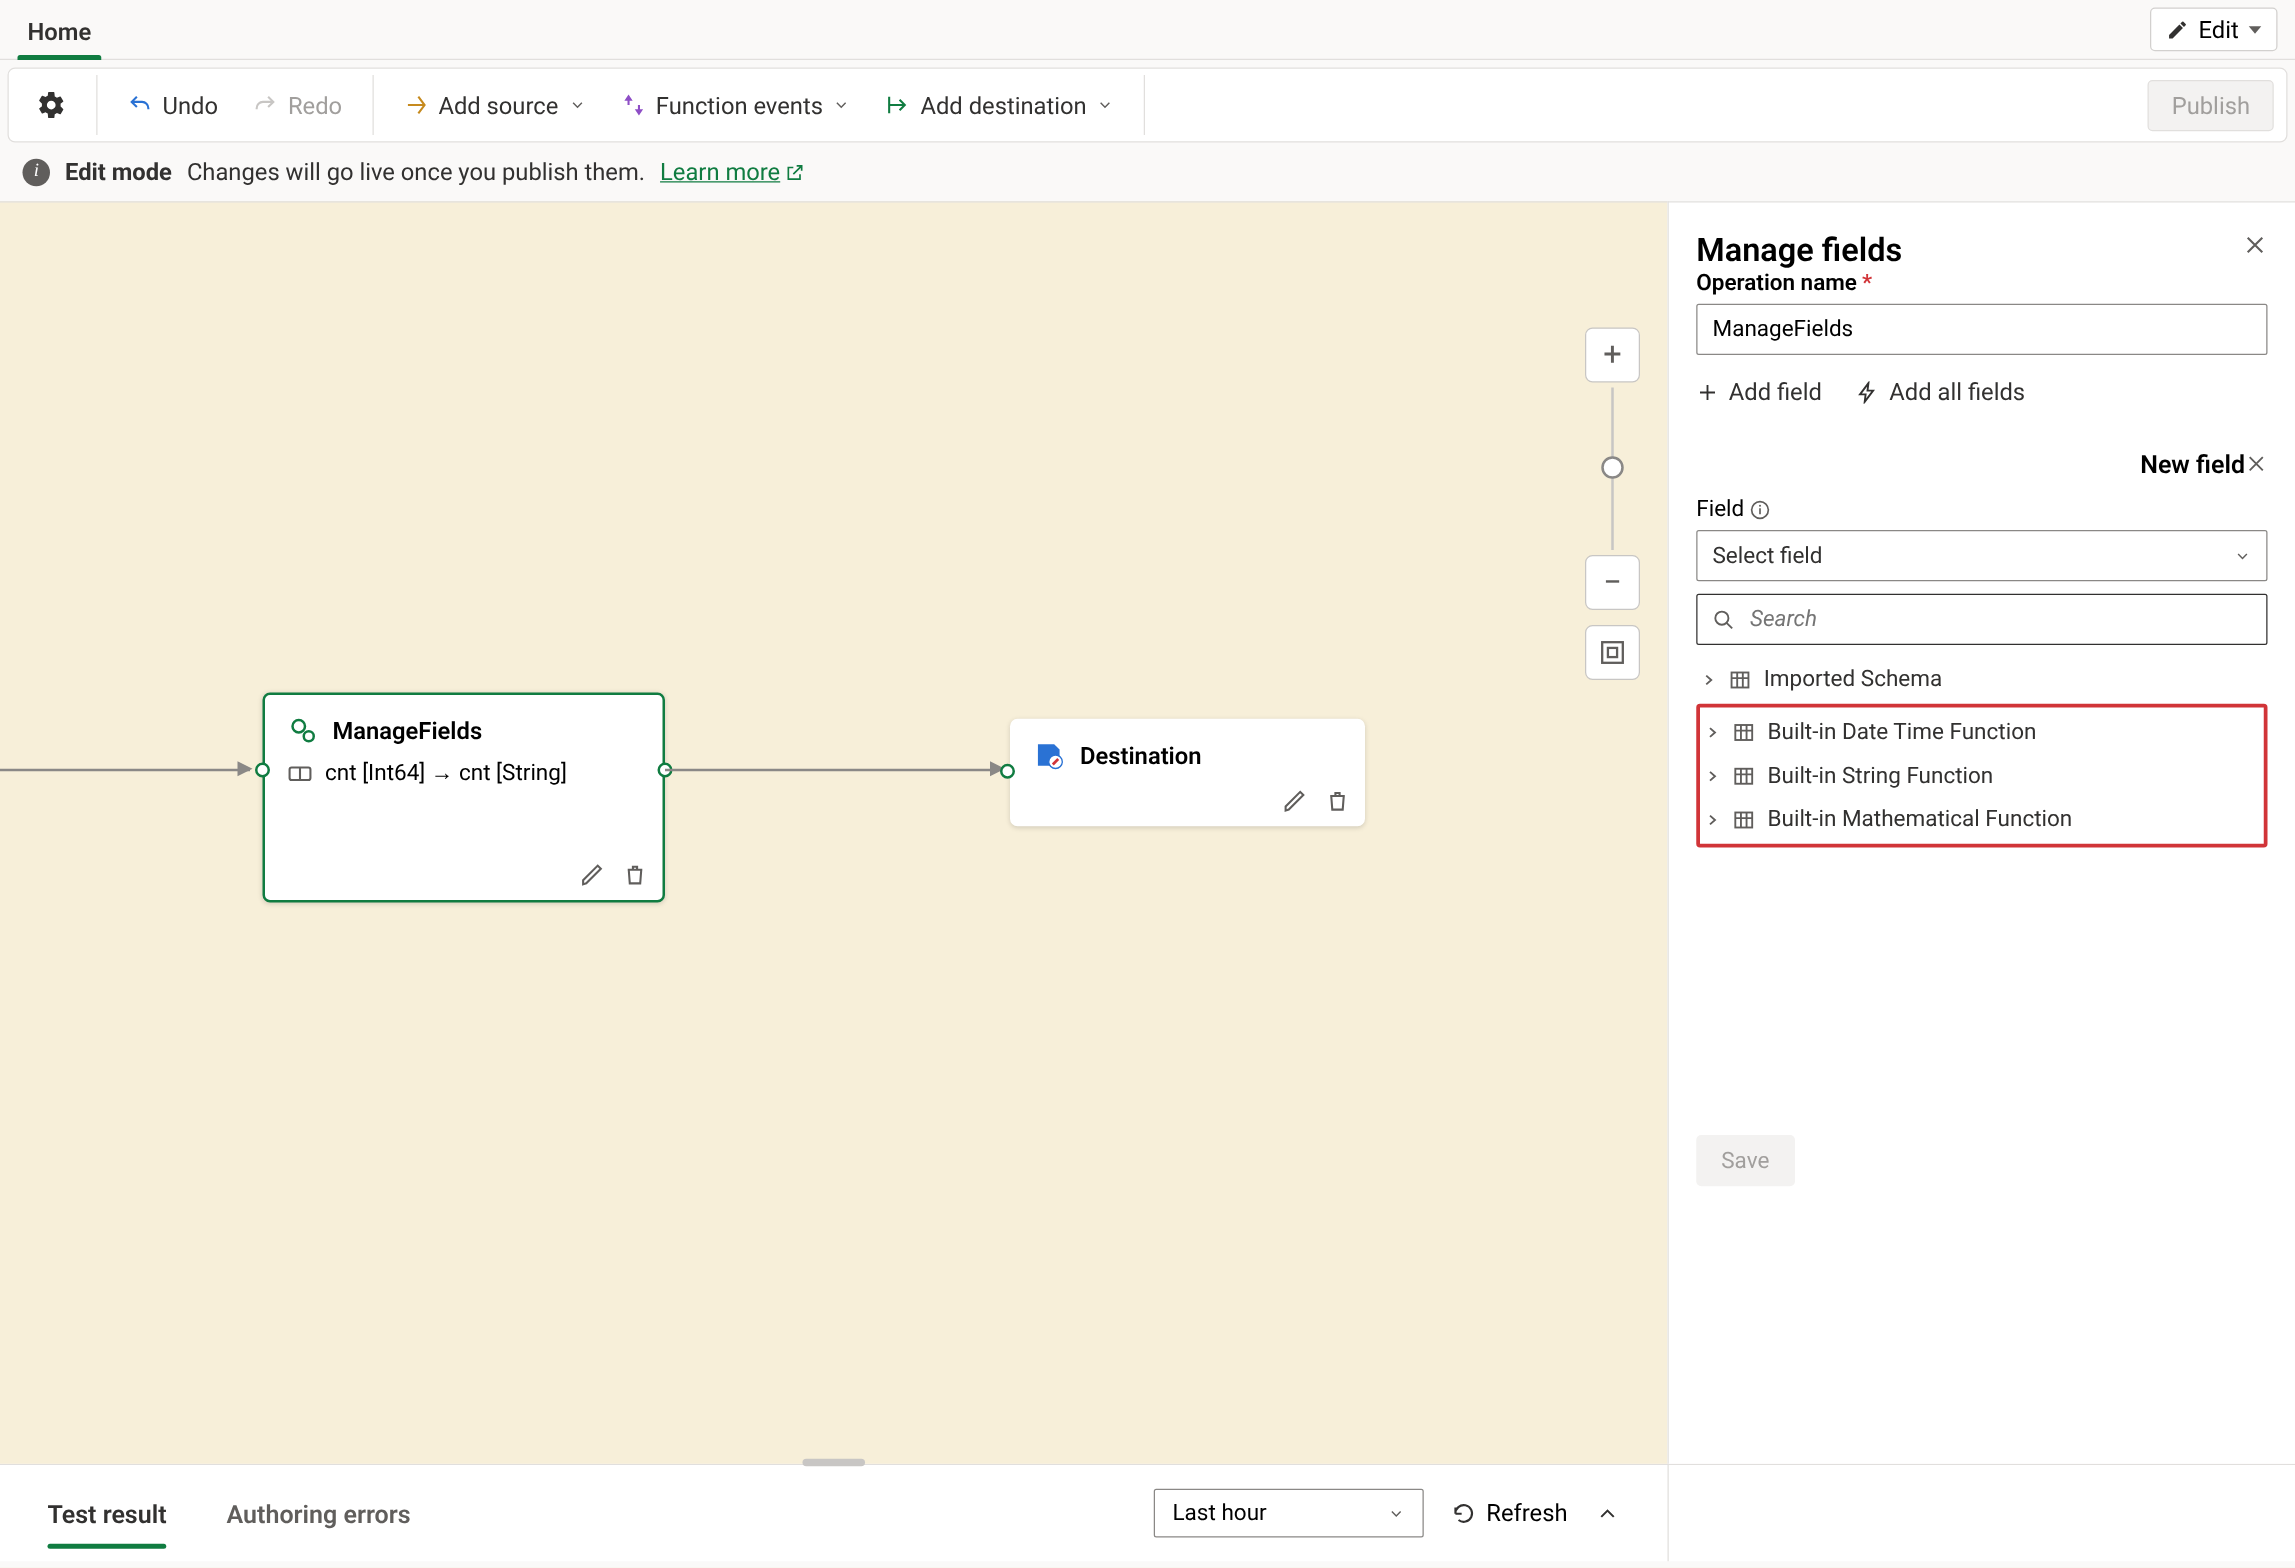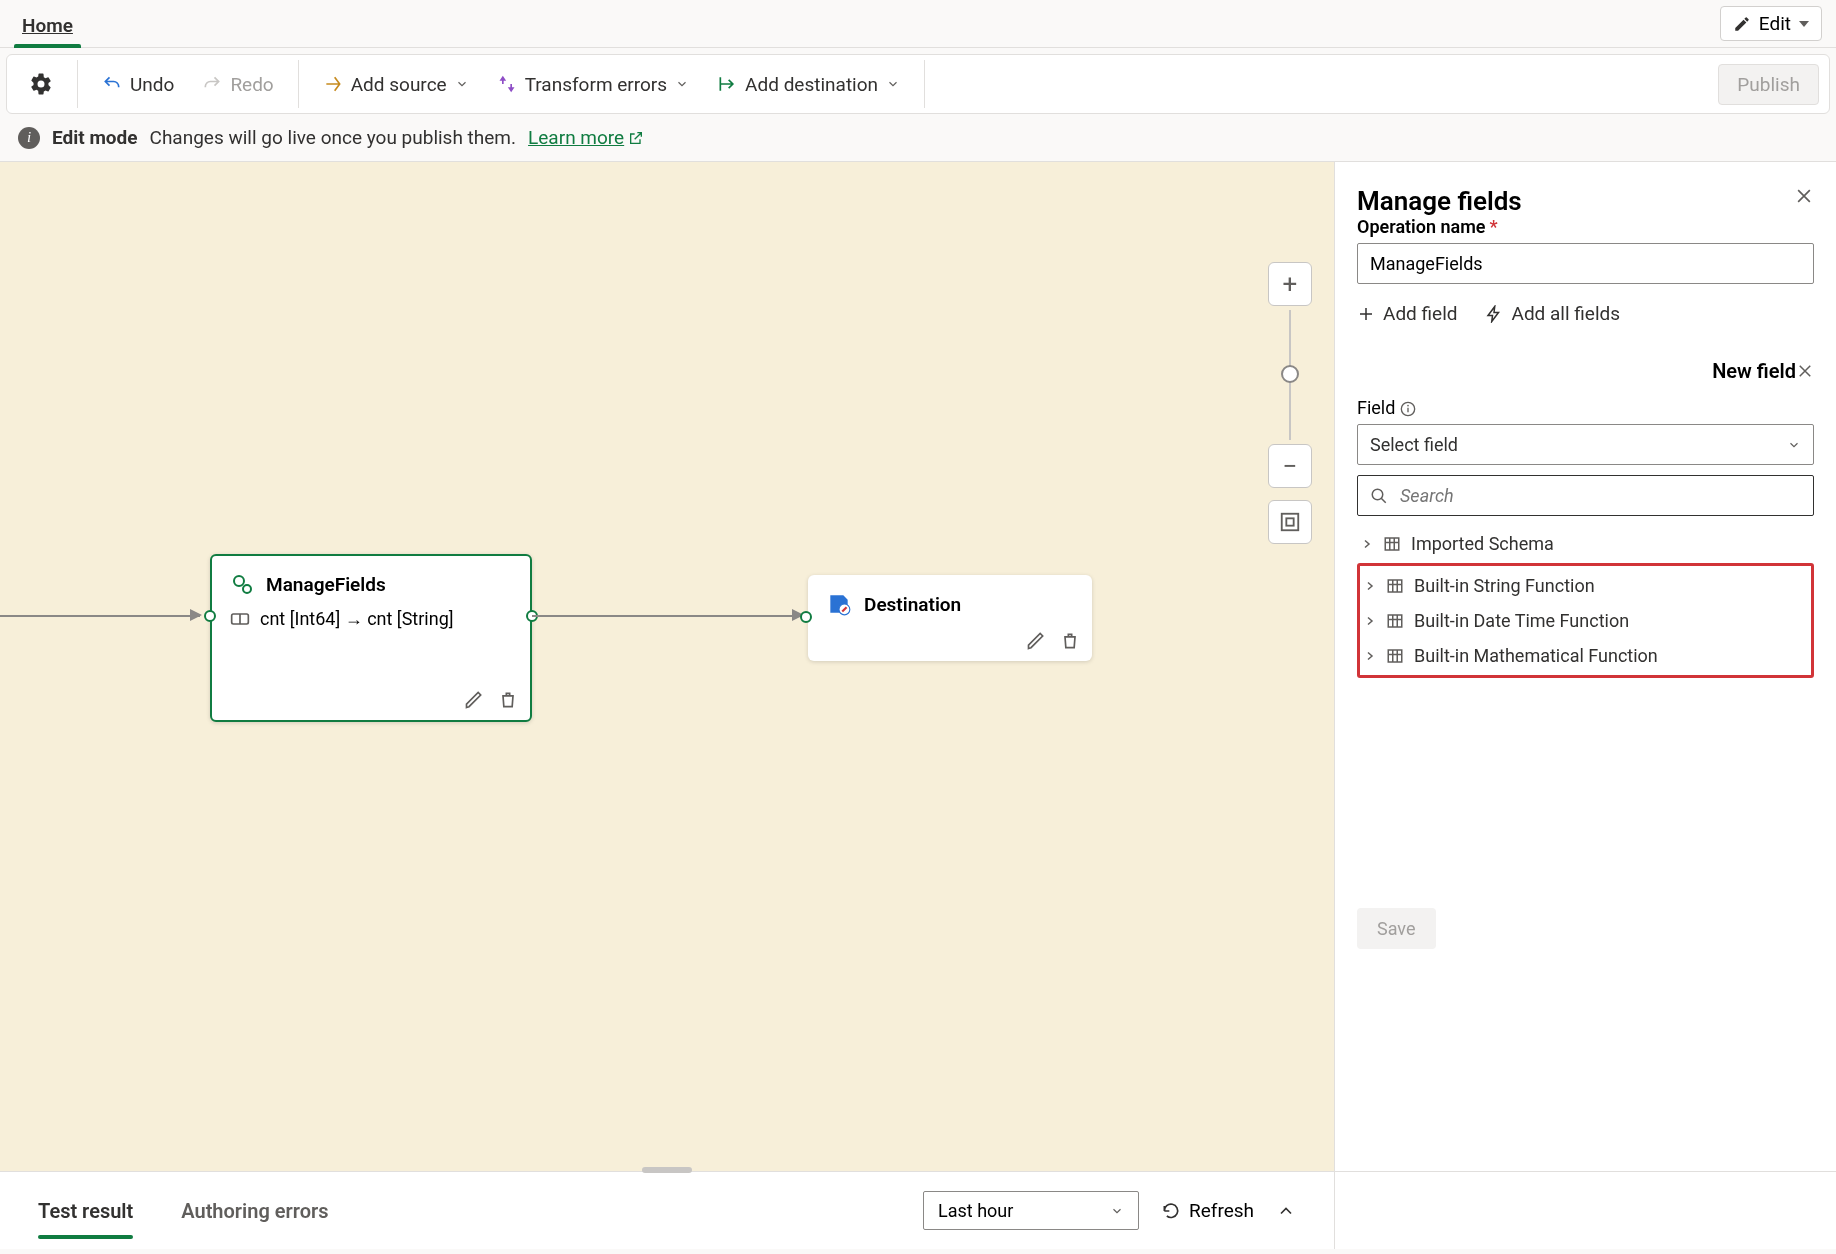--- a/index.html
+++ b/index.html
@@ -1,21 +1,21 @@
 <!DOCTYPE html>
 <html><head>
 <meta charset="utf-8">
 <style>
   * { box-sizing: border-box; font-family: "Segoe UI", -apple-system, Roboto, sans-serif; }
   html, body { margin: 0; padding: 0; width: 1836px; height: 1254px; background: #faf9f8; overflow: hidden; }
 
   
   .tabbar { height: 48px; display: flex; align-items: flex-end; justify-content: space-between; padding: 0 14px; border-bottom: 1px solid #e1dfdd; background: #faf9f8; }
   .tab-left { display: flex; align-items: flex-end; height: 100%; }
-  .tab { padding: 12px 8px 10px; font-size: 19px; font-weight: 600; color: #323130; position: relative; cursor: pointer; text-decoration: underline; }
+  .tab { padding: 12px 8px 10px; font-size: 19px; font-weight: 600; color: #323130; position: relative; cursor: pointer; }
   .tab.active::after { content: ""; position: absolute; left: 0; right: 0; bottom: -1px; height: 4px; background: #107c41; border-radius: 2px 2px 0 0; }
   .edit-dropdown { border: 1px solid #d2d0ce; border-radius: 4px; padding: 5px 12px; font-size: 19px; display: flex; align-items: center; gap: 8px; background: #fff; cursor: pointer; margin-bottom: 6px; margin-top: 13px; }
   .caret-down { width: 0; height: 0; border-left: 5px solid transparent; border-right: 5px solid transparent; border-top: 6px solid #605e5c; display: inline-block; }
 
   
   .toolbar { height: 60px; display: flex; align-items: center; padding: 0 10px; gap: 4px; border: 1px solid #e1dfdd; background: #fff; border-radius: 6px; margin: 6px 6px 0; }
   .tool-btn { display: flex; align-items: center; gap: 8px; padding: 8px 12px; font-size: 19px; color: #323130; cursor: pointer; border-radius: 4px; }
   .tool-btn.disabled { color: #a19f9d; cursor: default; }
   .tool-sep { width: 1px; height: 48px; background: #e1dfdd; margin: 0 8px; }
   .spacer { flex: 1; }
@@ -136,21 +136,21 @@
     <span class="chev">
         <svg width="14" height="14" viewBox="0 0 24 24">
           <path fill="none" stroke="#605e5c" stroke-width="2" d="M6 9l6 6 6-6"></path>
         </svg>
       </span>
   </div>
   <div class="tool-btn">
     <svg width="20" height="20" viewBox="0 0 24 24">
         <path fill="#8e4ec6" d="M7 2l-4 6h3v4h2V8h3zM17 22l4-6h-3v-4h-2v4h-3z"></path>
       </svg>
-    <span>Transform errors</span>
+    <span>Function events</span>
     <span class="chev">
         <svg width="14" height="14" viewBox="0 0 24 24">
           <path fill="none" stroke="#605e5c" stroke-width="2" d="M6 9l6 6 6-6"></path>
         </svg>
       </span>
   </div>
   <div class="tool-btn">
     <svg width="20" height="20" viewBox="0 0 24 24">
         <path fill="none" stroke="#107c41" stroke-width="2" d="M4 4v16M4 12h14m-4-5l5 5-5 5"></path>
       </svg>
@@ -340,33 +340,33 @@
         <div class="tree-row">
           <svg width="12" height="12" viewBox="0 0 24 24">
               <path fill="none" stroke="#605e5c" stroke-width="3" d="M8 5l8 7-8 7"></path>
             </svg>
           <svg width="18" height="18" viewBox="0 0 24 24">
               <rect x="3" y="4" width="18" height="16" fill="none" stroke="#605e5c" stroke-width="2"></rect>
               <line x1="3" y1="10" x2="21" y2="10" stroke="#605e5c" stroke-width="2"></line>
               <line x1="9" y1="4" x2="9" y2="20" stroke="#605e5c" stroke-width="2"></line>
               <line x1="15" y1="4" x2="15" y2="20" stroke="#605e5c" stroke-width="2"></line>
             </svg>
-          <span>Built-in String Function</span>
+          <span>Built-in Date Time Function</span>
         </div>
         <div class="tree-row">
           <svg width="12" height="12" viewBox="0 0 24 24">
               <path fill="none" stroke="#605e5c" stroke-width="3" d="M8 5l8 7-8 7"></path>
             </svg>
           <svg width="18" height="18" viewBox="0 0 24 24">
               <rect x="3" y="4" width="18" height="16" fill="none" stroke="#605e5c" stroke-width="2"></rect>
               <line x1="3" y1="10" x2="21" y2="10" stroke="#605e5c" stroke-width="2"></line>
               <line x1="9" y1="4" x2="9" y2="20" stroke="#605e5c" stroke-width="2"></line>
               <line x1="15" y1="4" x2="15" y2="20" stroke="#605e5c" stroke-width="2"></line>
             </svg>
-          <span>Built-in Date Time Function</span>
+          <span>Built-in String Function</span>
         </div>
         <div class="tree-row">
           <svg width="12" height="12" viewBox="0 0 24 24">
               <path fill="none" stroke="#605e5c" stroke-width="3" d="M8 5l8 7-8 7"></path>
             </svg>
           <svg width="18" height="18" viewBox="0 0 24 24">
               <rect x="3" y="4" width="18" height="16" fill="none" stroke="#605e5c" stroke-width="2"></rect>
               <line x1="3" y1="10" x2="21" y2="10" stroke="#605e5c" stroke-width="2"></line>
               <line x1="9" y1="4" x2="9" y2="20" stroke="#605e5c" stroke-width="2"></line>
               <line x1="15" y1="4" x2="15" y2="20" stroke="#605e5c" stroke-width="2"></line>

